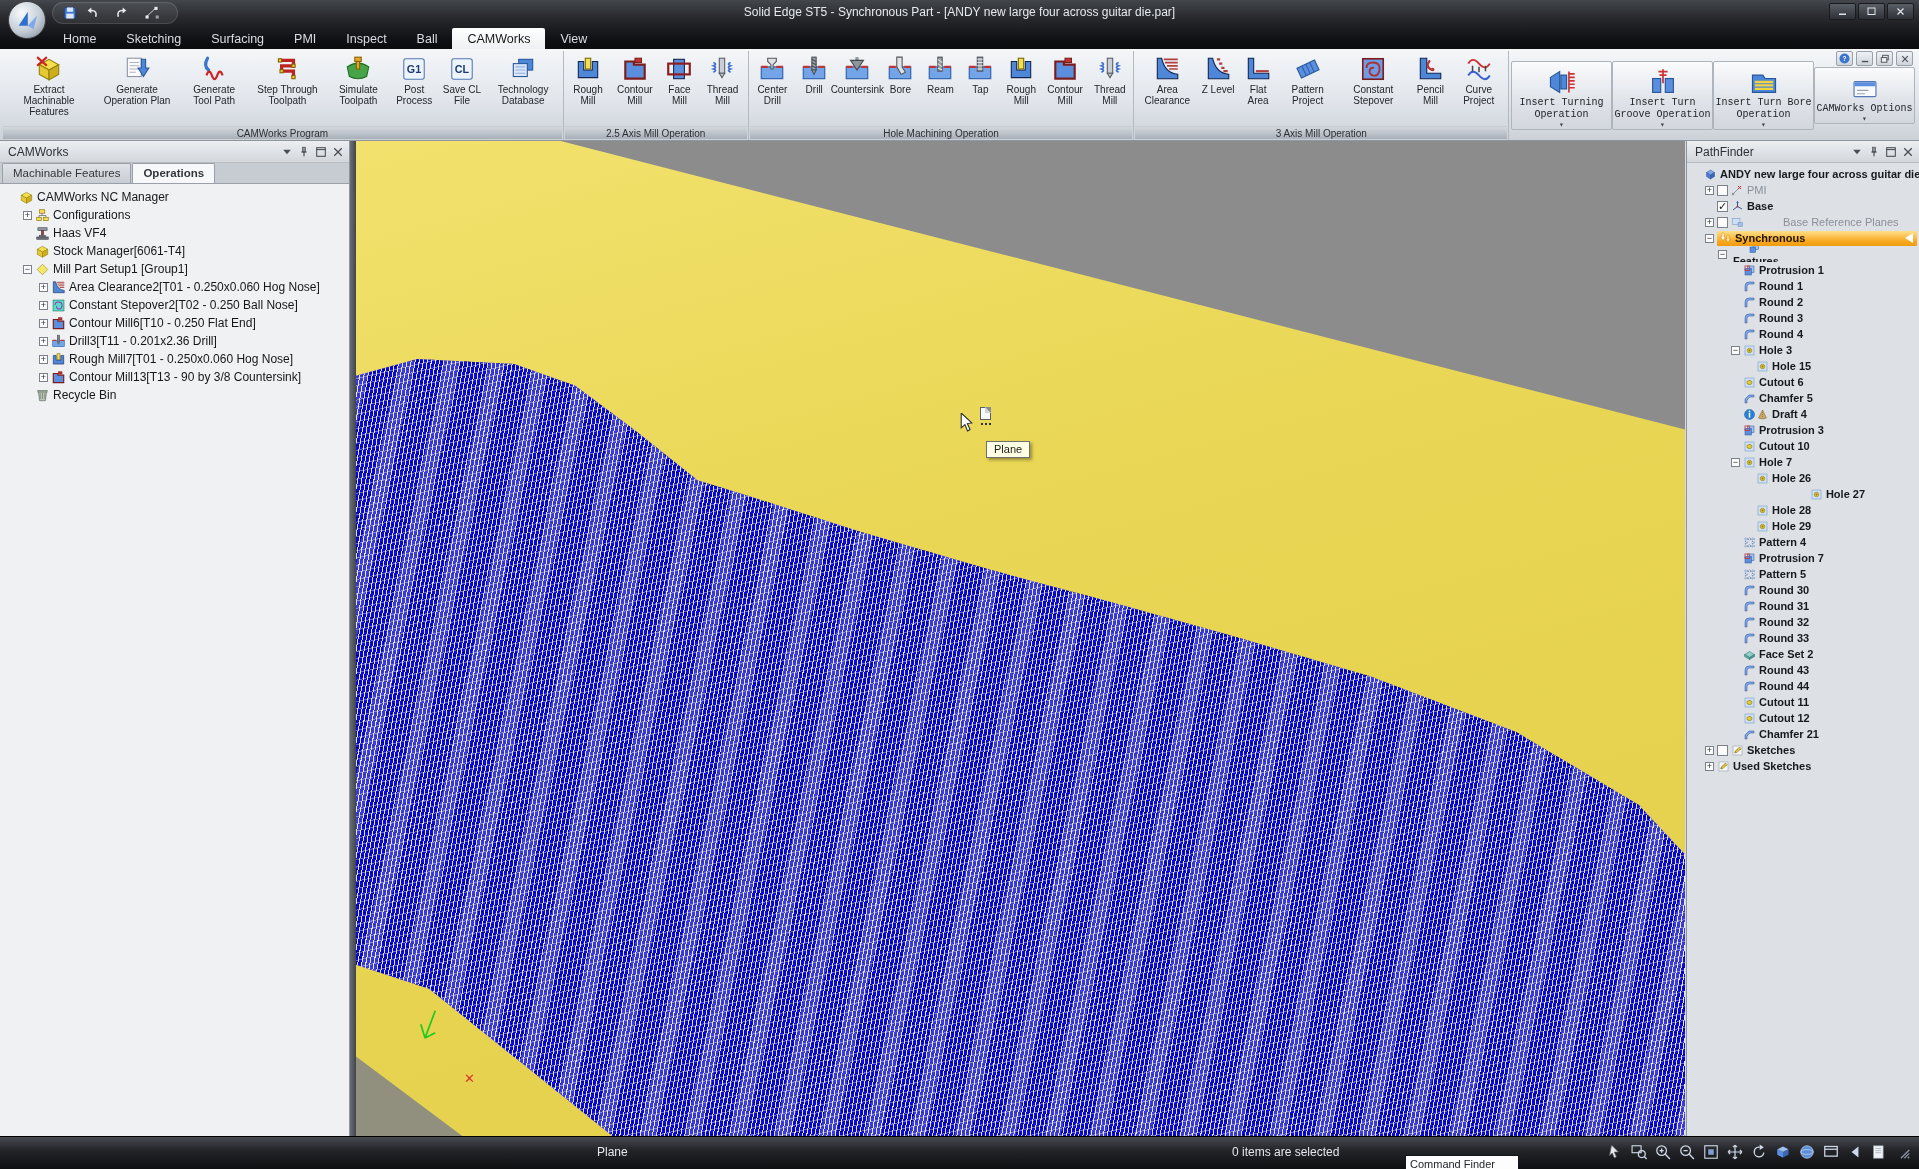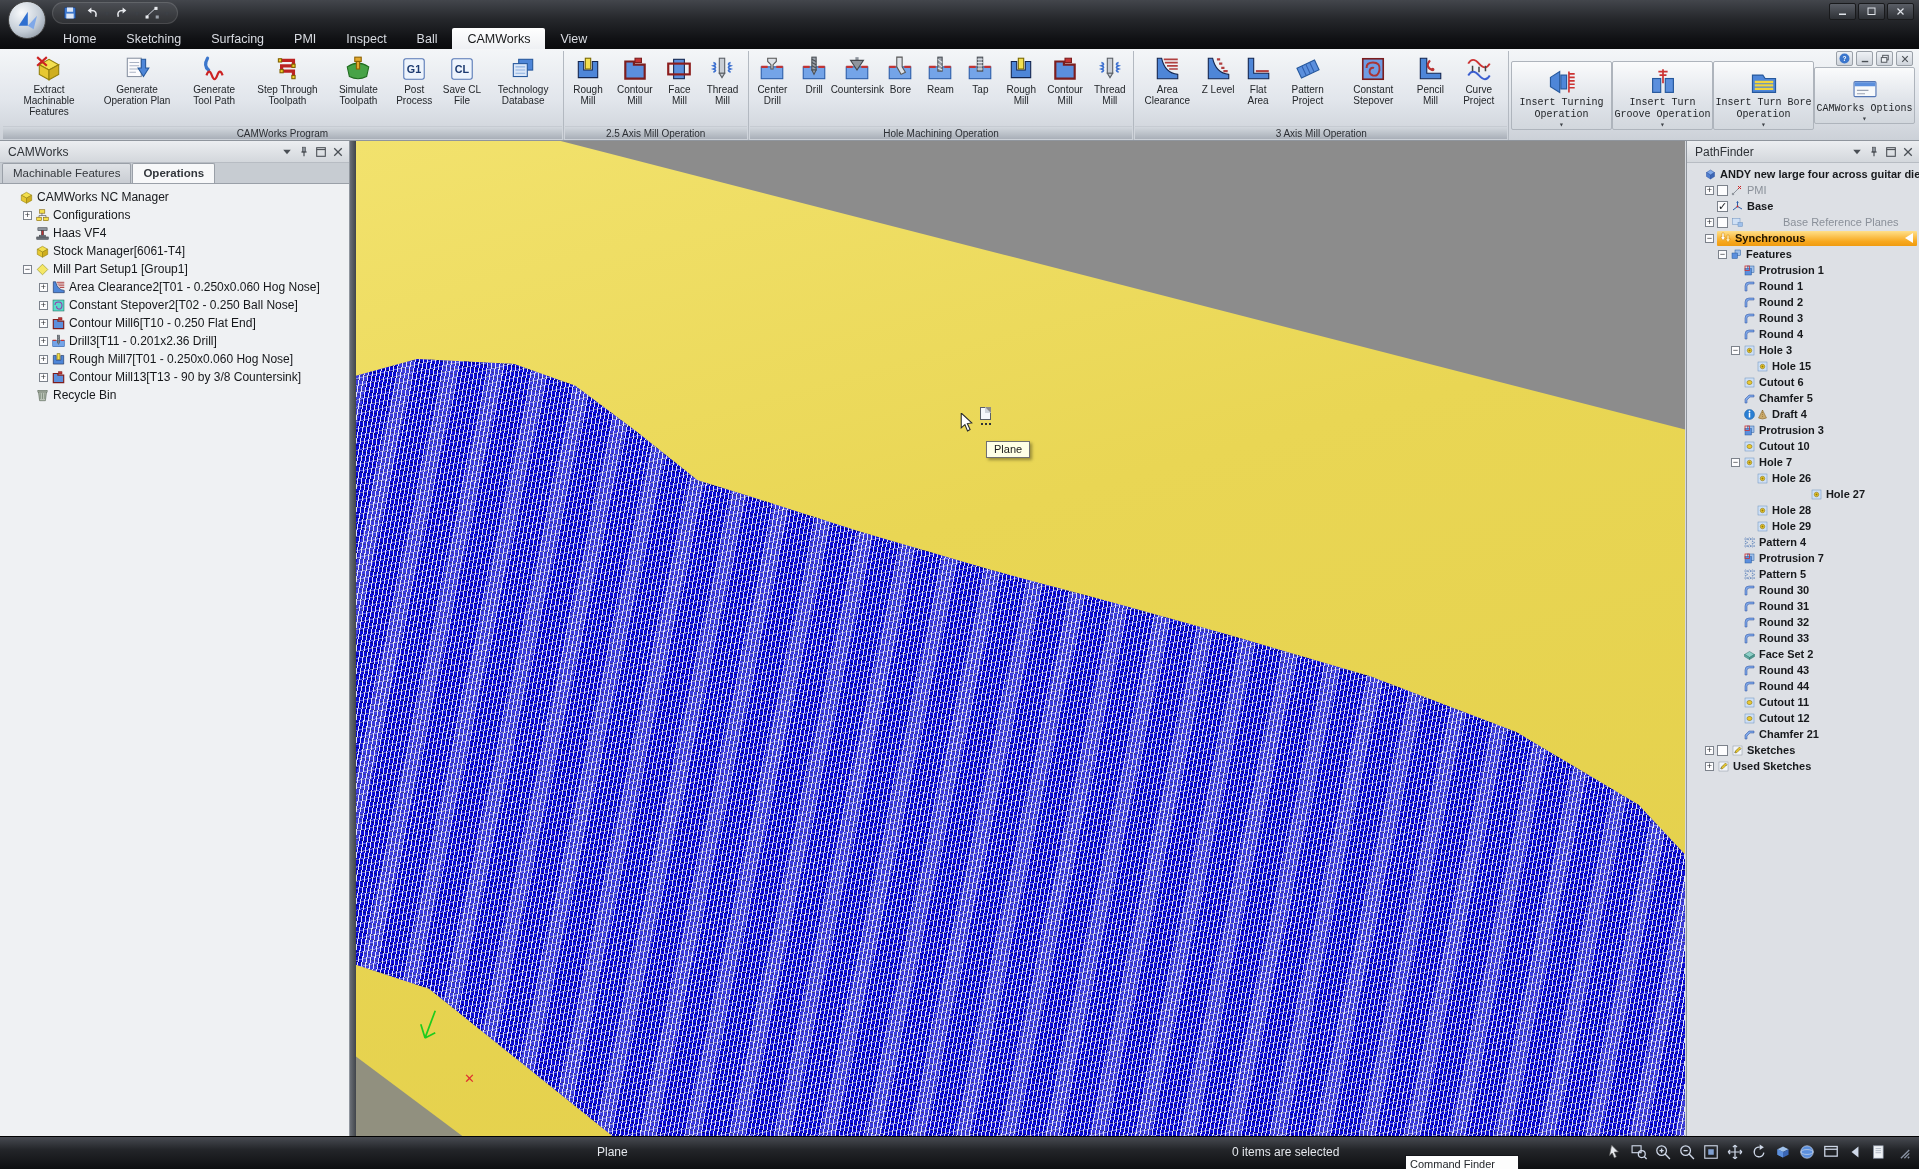--- a/index.html
+++ b/index.html
@@ -142,20 +142,21 @@
     <span class="qbtn">
         <svg viewBox="0 0 26 26" width="16" height="16">
           <path d="M4,19 L19,5" stroke="#cfd4dc" stroke-width="1.6"></path>
           <rect x="2.5" y="17" width="5" height="5" fill="#e8eaee"></rect>
           <rect x="17" y="3" width="5" height="5" fill="#e8eaee"></rect>
           <rect x="19" y="17" width="5" height="5" fill="#9aa0a8"></rect>
         </svg>
       </span>
     <span class="caret">▾</span>
   </div>
+  <div class="win-title">Solid Edge ST5 - Synchronous Part - [ANDY new large four across guitar die.par]</div>
   <div class="win-btns">
     <span class="wbtn">
         <svg viewBox="0 0 26 26" width="13" height="13">
           <rect x="6" y="17" width="14" height="3" fill="#dfe3e9"></rect>
         </svg>
       </span>
     <span class="wbtn">
         <svg viewBox="0 0 26 26" width="13" height="13">
           <rect x="6" y="6" width="14" height="13" fill="none" stroke="#dfe3e9" stroke-width="2"></rect>
         </svg>
@@ -842,21 +843,21 @@
               <path d="M6,2 h4 v8 h3 l-5,7 -5,-7 h3 z" fill="#ffffff" stroke="#d08400"></path>
               <path d="M16,6 h4 v8 h3 l-5,7 -5,-7 h3 z" fill="#ffe9b0" stroke="#d08400"></path>
             </svg>
           </span>
           <span class="lbl">Synchronous</span>
           <span class="sel-arrow"></span>
         </span>
       </div>
       <div class="pf-row" style="padding-left: 29px;">
         <span class="expander">−</span>
-        <span style="display: flex; align-items: center;">
+        <span style="display: flex; align-items: center; flex-direction: column;">
           <span class="pic">
             <svg viewBox="0 0 26 26" width="13" height="13">
               <rect x="10" y="4" width="11" height="11" fill="#9fc0ea" stroke="#26589c"></rect>
               <rect x="4" y="10" width="11" height="11" fill="#5b8fdd" stroke="#26589c"></rect>
             </svg>
           </span>
           <span class="lbl">Features</span>
         </span>
       </div>
       <div class="pf-row" style="padding-left: 42px;">

